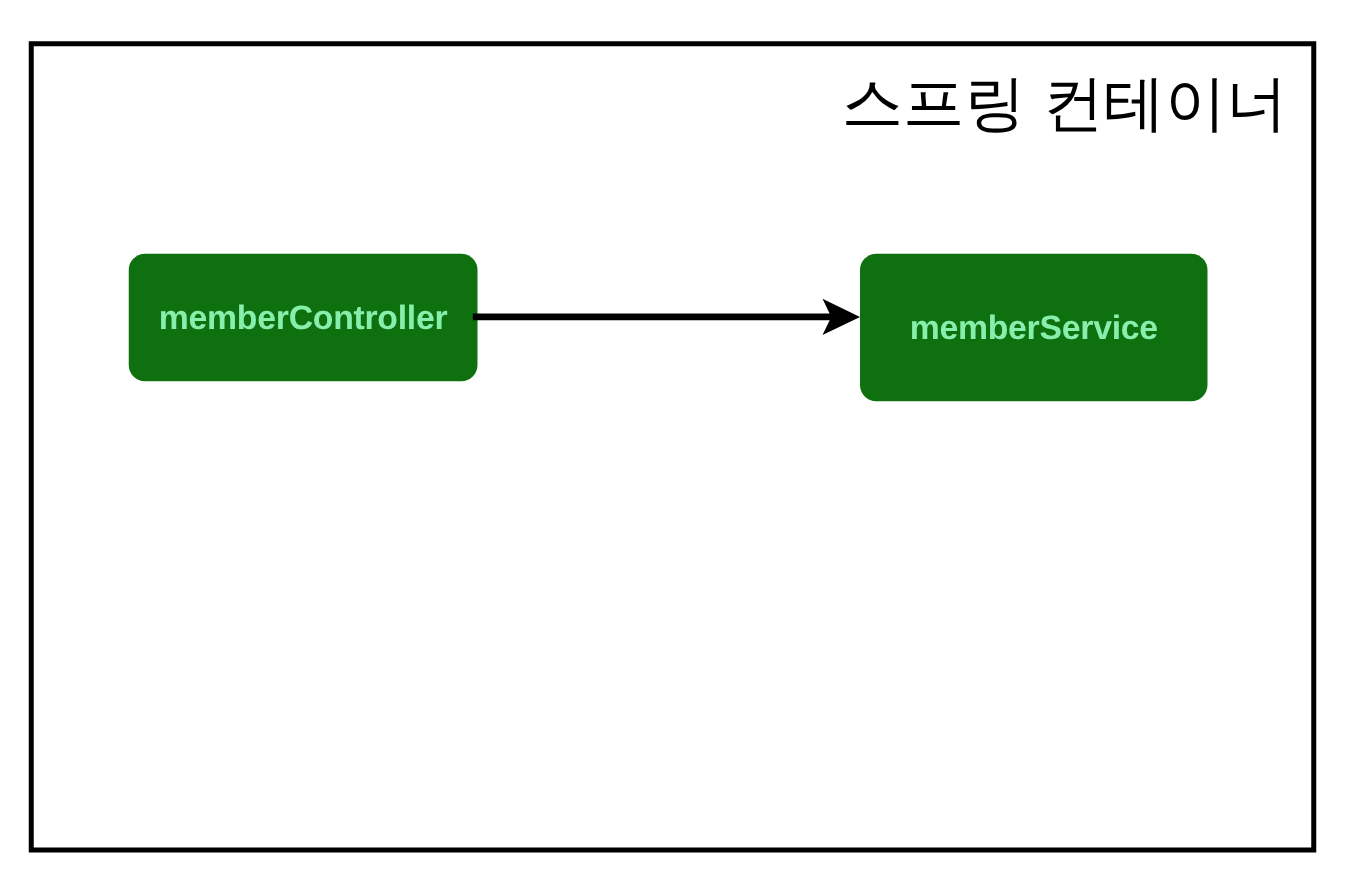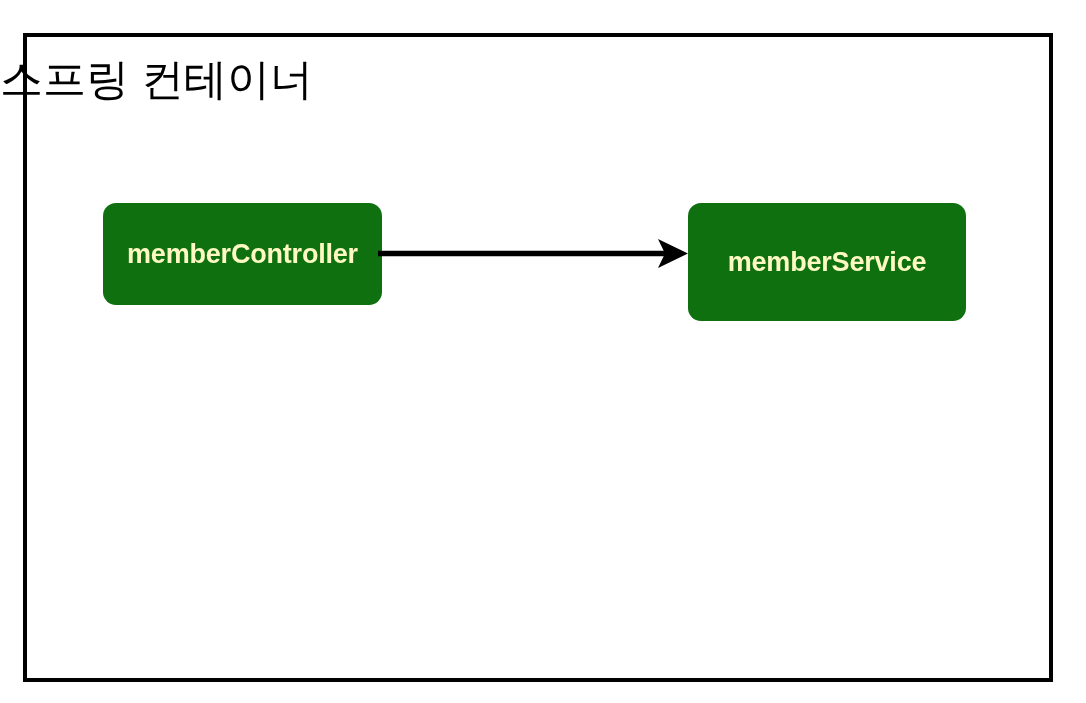--- a/index.html
+++ b/index.html
@@ -35,41 +35,41 @@
     box-sizing: border-box;
     background: #ffffff;
   }
 
   
   .container-title {
     position: absolute;
     left: 0;
     top: 55px;
     width: 1030px;
-    text-align: left;
-    font-size: 43px;
+    text-align: right;
+    font-size: 49px;
     font-weight: 400;
     color: #000000;
     line-height: 1.15;
     letter-spacing: 0px;
     white-space: nowrap;
   }
 
   
   .bean-box {
     position: absolute;
     background: #0F700F;
     border-radius: 13px;
     display: flex;
     align-items: center;
     justify-content: center;
     box-sizing: border-box;
   }
   .bean-label {
-    color: #fef9c3;
+    color: #86efac;
     font-size: 27px;
     font-weight: bold;
     line-height: 1;
     white-space: nowrap;
     letter-spacing: -0.2px;
   }
 
   #bean-member-controller {
     left: 103px;
     top: 203px;

